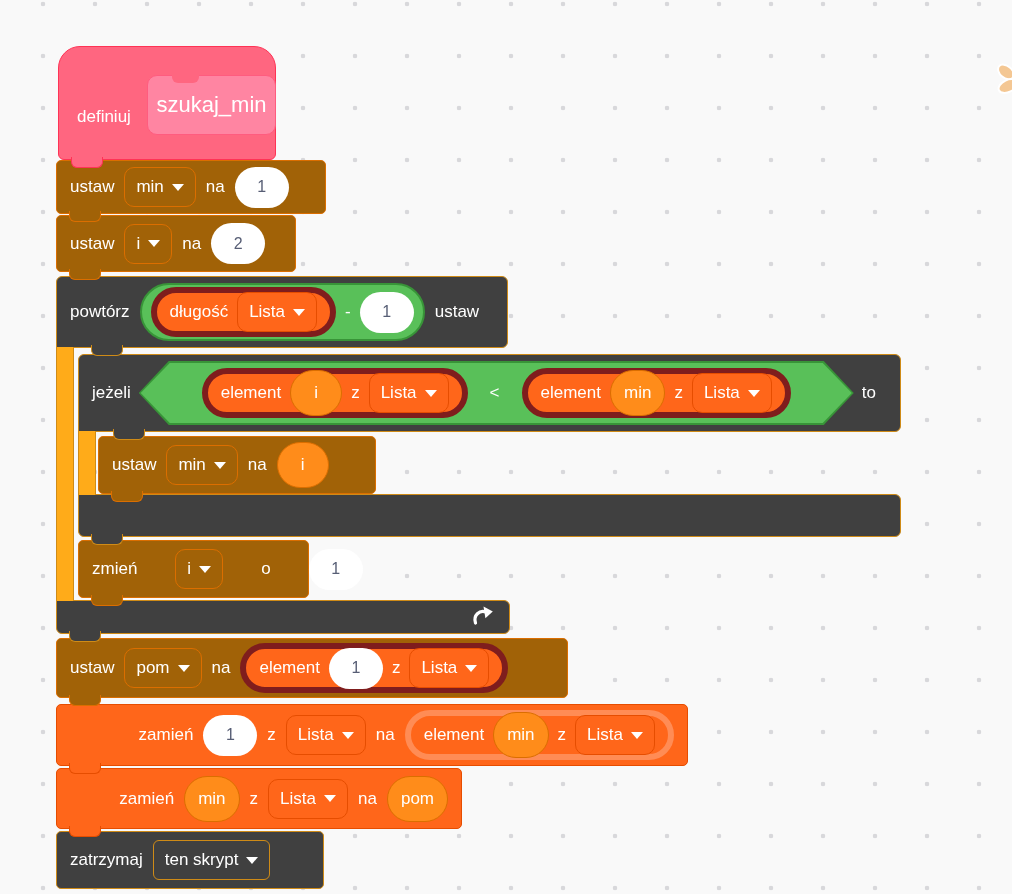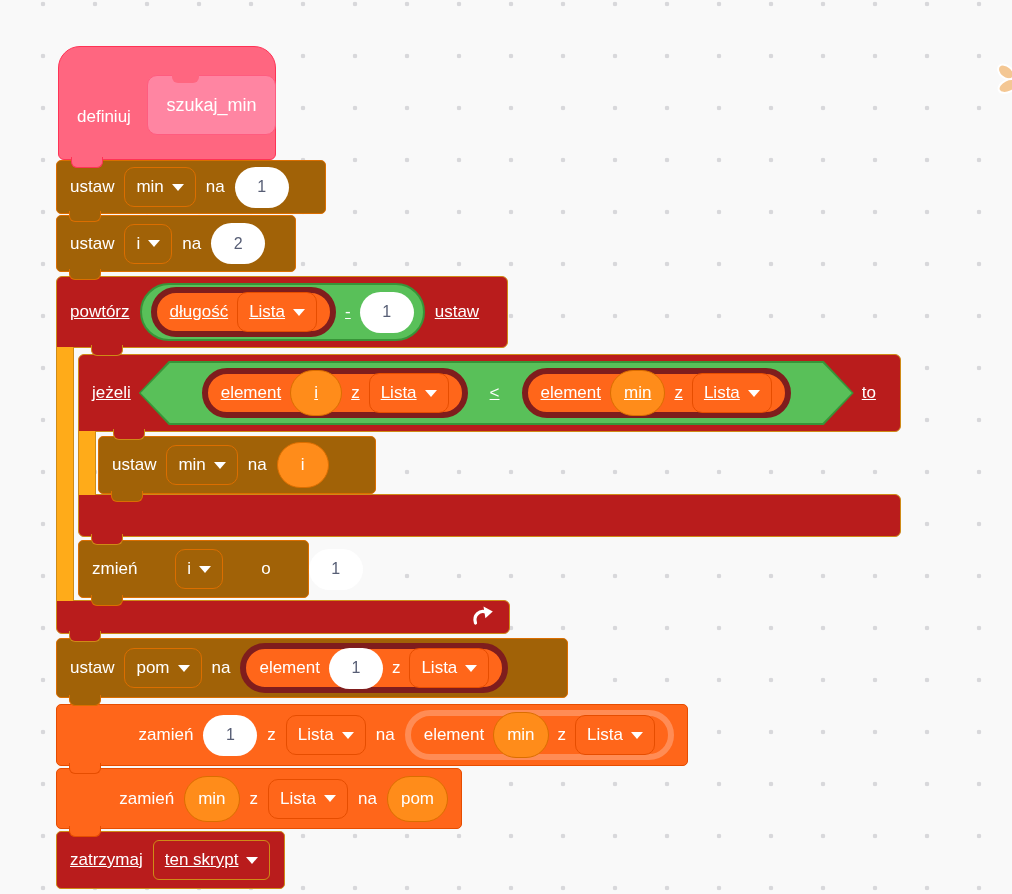--- a/index.html
+++ b/index.html
@@ -20,27 +20,27 @@
   }
   .blk::after{ 
     content:'';position:absolute;left:12px;bottom:-9px;width:30px;height:10px;
     background:inherit;border:1px solid;border-top:none;border-color:inherit;
     border-radius:0 0 6px 6px;
   }
   .no-tab::after{display:none;}
   .c-def{background:#FF6680;border-color:#FF3355;}
   .c-var{background:#a16207;border-color:#DB6E00;}
   .c-list{background:#FF661A;border-color:#E64D00;justify-content:flex-end;}
-  .c-ctl{background:#b91c1c;border-color:#CF8B17;text-decoration:underline;}
+  .c-ctl{background:#404040;border-color:#CF8B17;}
   .lbl{white-space:nowrap;}
   .hat{border-radius:22px 22px 6px 6px;}
   .proto{
     position:absolute;left:88px;top:28px;width:127px;height:58px;
     background:#FF85A2;border:1px solid #FF5C7F;border-radius:10px;
-    display:flex;align-items:center;justify-content:center;font-size:18px;
+    display:flex;align-items:center;justify-content:center;font-size:22px;
   }
   .proto::before{ 
     content:'';position:absolute;top:-1px;left:24px;width:27px;height:8px;
     background:#FF6680;border-radius:0 0 6px 6px;
   }
   .dropdown{
     display:inline-flex;align-items:center;gap:8px;
     border:1px solid;border-radius:10px;height:38px;padding:0 11px;
     white-space:nowrap;
   }
@@ -263,21 +263,21 @@
     <div class="dropdown dd-list">
       <span class="lbl">Lista</span>
       <span class="caret"></span>
     </div>
     <span class="lbl">na</span>
     <div class="oval-var">
       <span>pom</span>
     </div>
   </div>
 
-  <div class="blk c-ctl no-tab" style="left:56px;top:799px;width:229px;height:58px;z-index:21;">
+  <div class="blk c-ctl no-tab" style="left:56px;top:799px;width:268px;height:58px;z-index:21;">
     <span class="lbl">zatrzymaj</span>
     <div class="dropdown dd-ctl">
       <span class="lbl">ten skrypt</span>
       <span class="caret"></span>
     </div>
   </div>
 
   <svg class="sprite-fragment" width="20" height="38" viewBox="0 0 20 38">
     <ellipse cx="14" cy="10" rx="9" ry="6" transform="rotate(40 14 10)" fill="#F4C793" stroke="#ffffff" stroke-width="2"></ellipse>
     <ellipse cx="16" cy="24" rx="10" ry="6" transform="rotate(-25 16 24)" fill="#F4C793" stroke="#ffffff" stroke-width="2"></ellipse>

